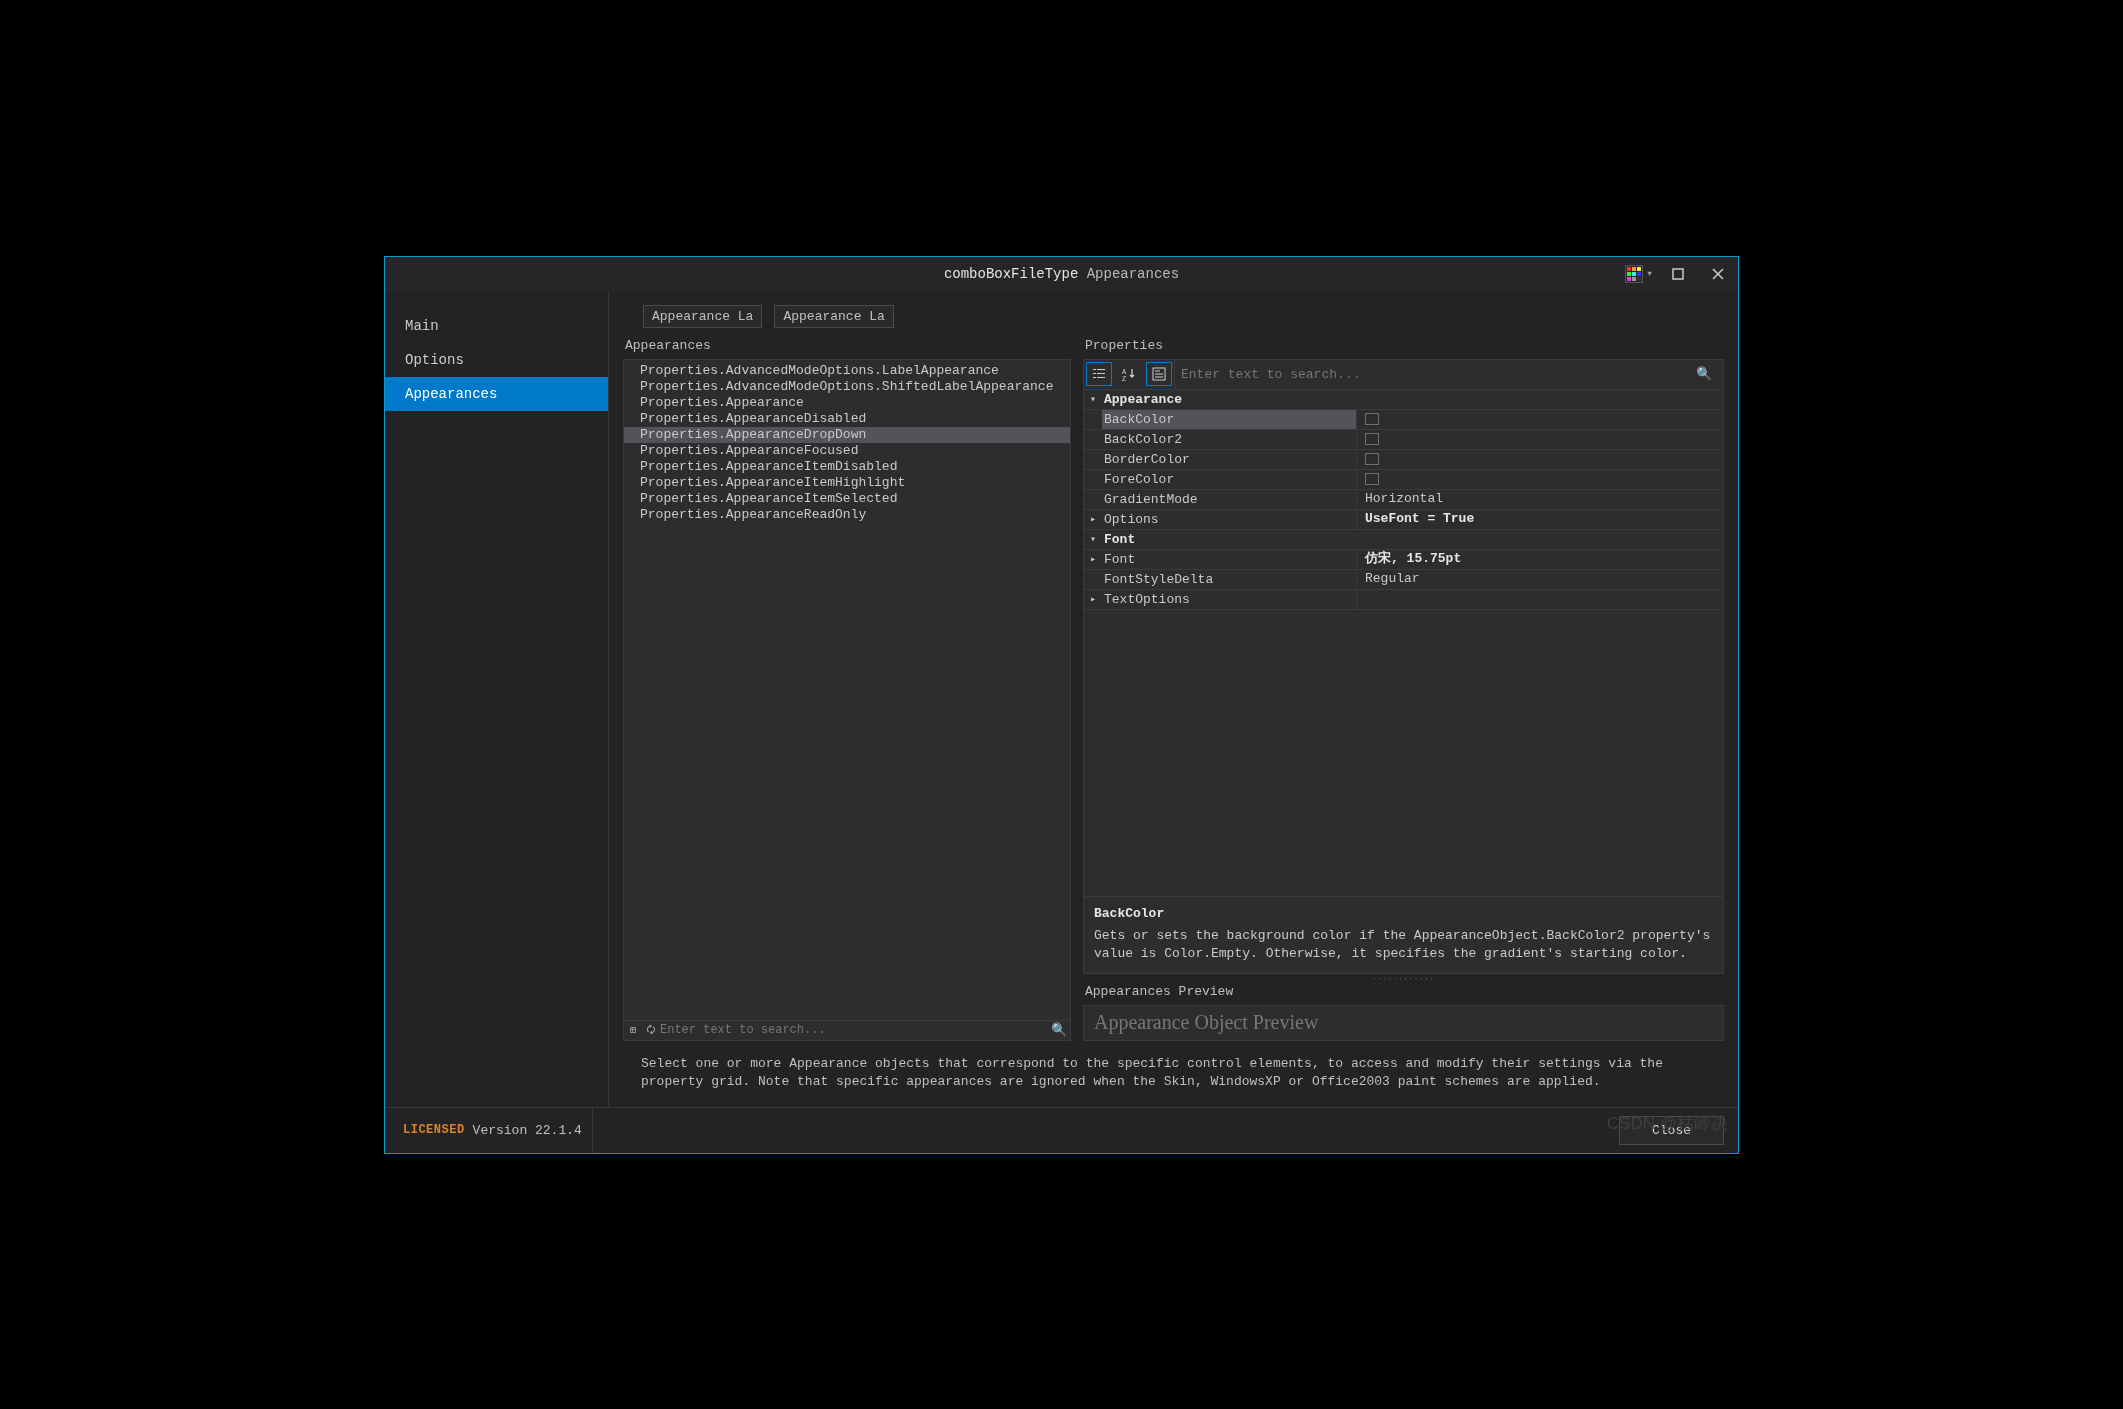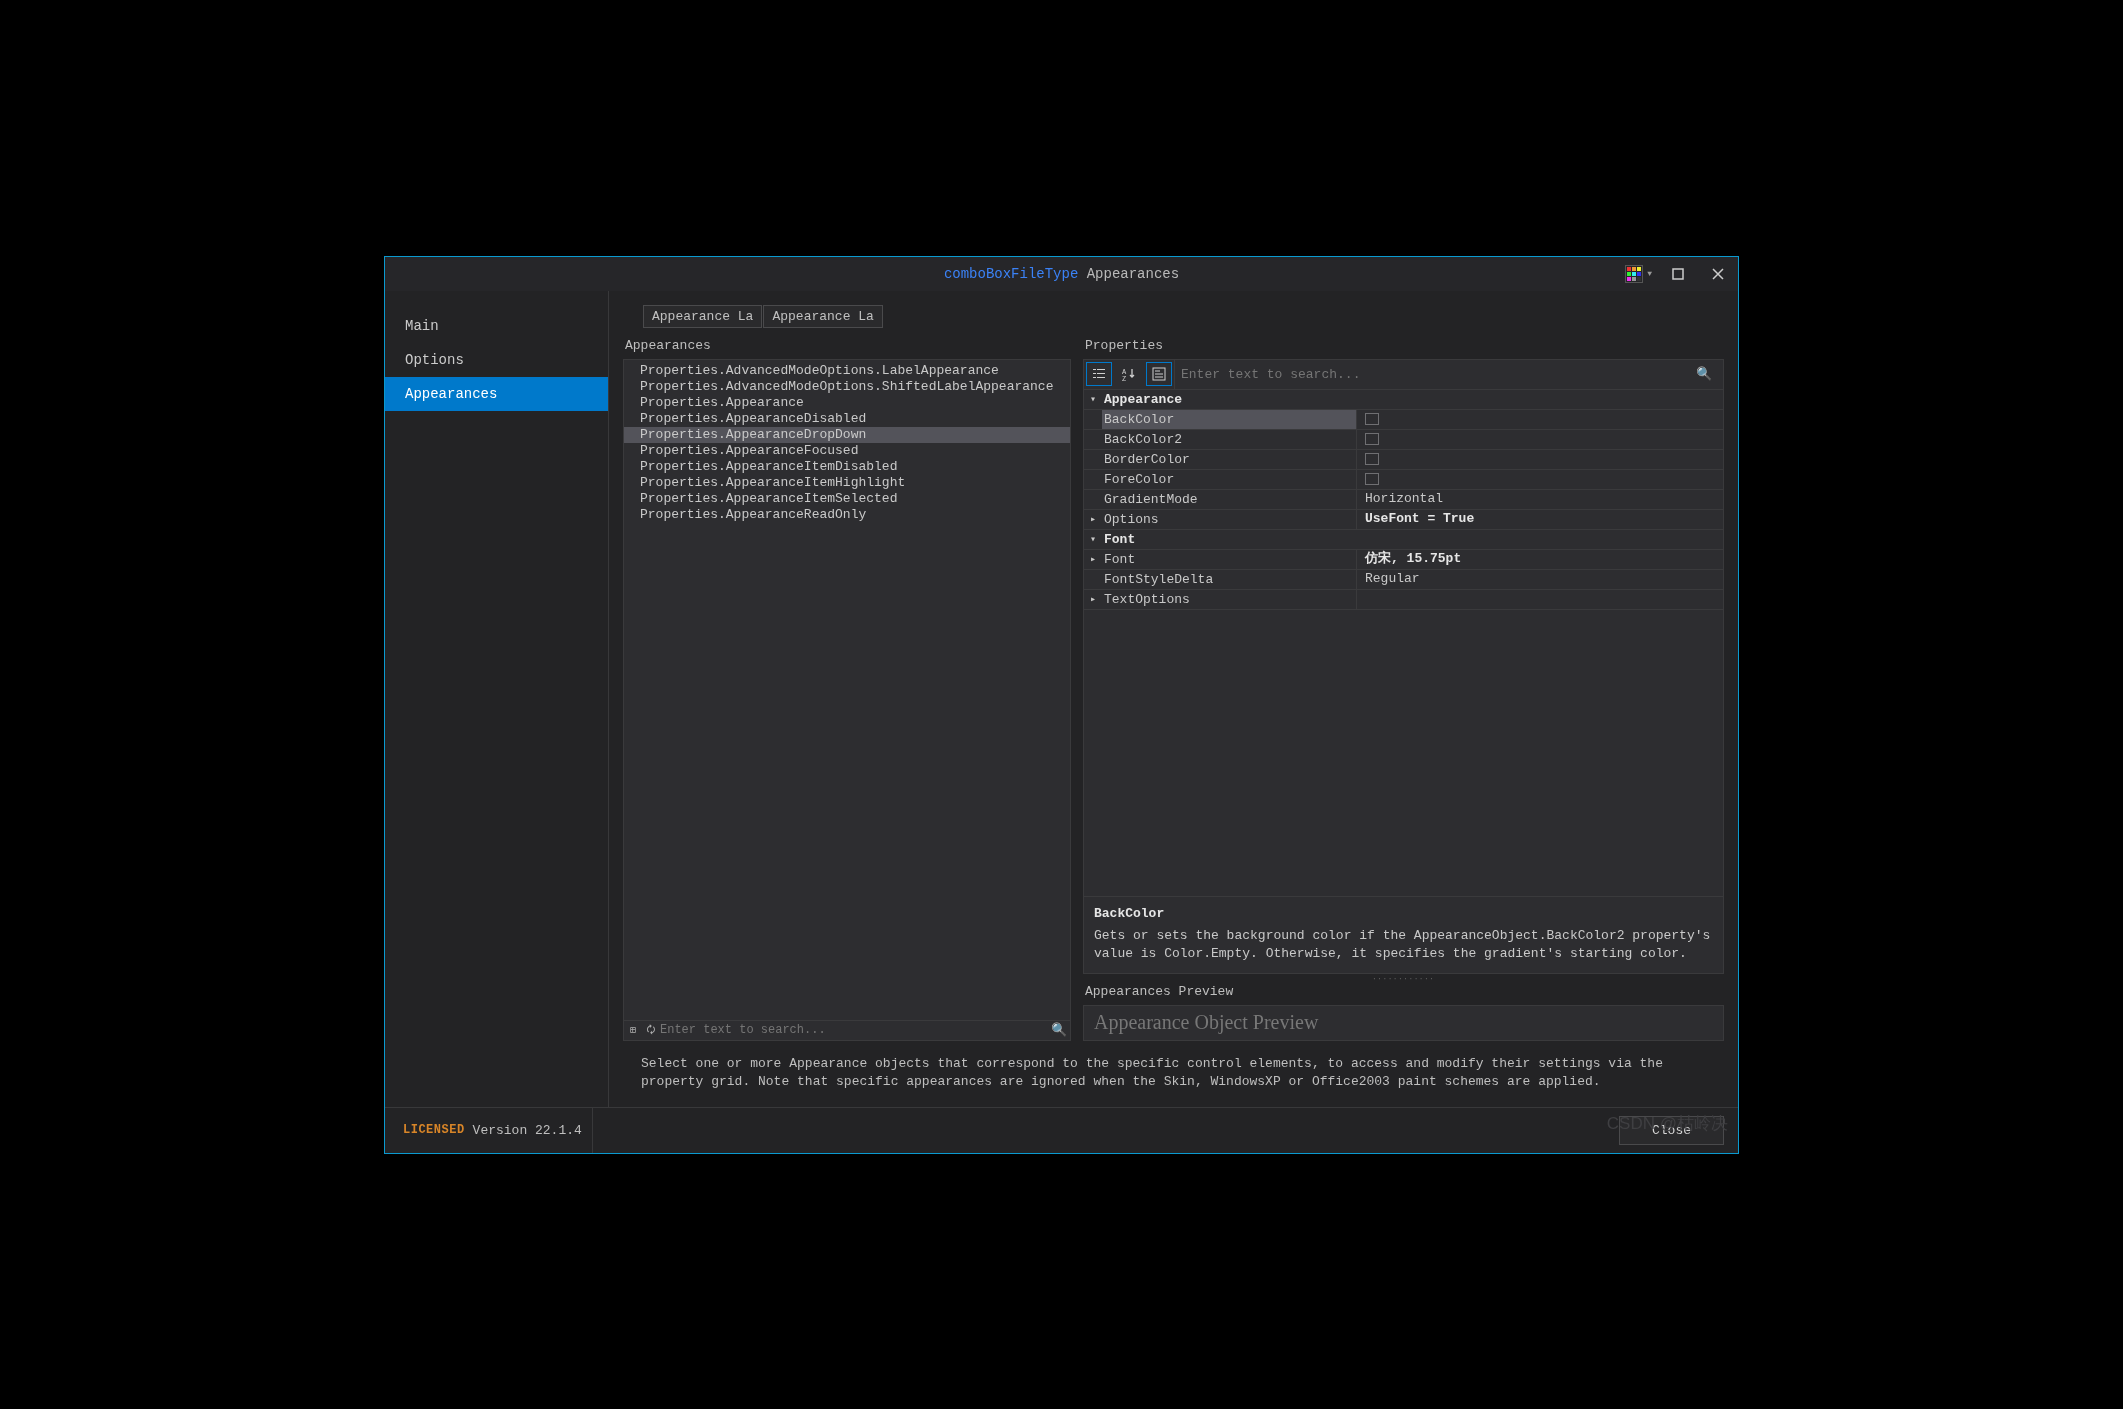--- a/index.html
+++ b/index.html
@@ -31,21 +31,21 @@
     flex: 0 0 auto;
   }
   .titlebar .tcenter {
     position: absolute;
     left: 50%;
     transform: translateX(-50%);
     font-size: 14px;
     color: #b9b9b9;
     white-space: nowrap;
   }
-  .titlebar .tcenter .dim { color: #3b82f6; text-align: center; }
+  .titlebar .tcenter .dim { color: #e5e5e5; text-align: center; }
   .titlebar .controls {
     margin-left: auto;
     display: flex;
     align-items: center;
     gap: 0;
   }
   .titlebar .ctl {
     width: 40px;
     height: 28px;
     display: flex;
@@ -116,21 +116,21 @@
 
   .content {
     flex: 1 1 auto;
     display: flex;
     flex-direction: column;
     padding: 14px 14px 6px 14px;
     overflow: hidden;
   }
   .tabs-row {
     display: flex;
-    gap: 1px;
+    gap: 12px;
     padding-left: 20px;
     margin-bottom: 10px;
   }
   .tab {
     border: 1px solid #4a4a4c;
     padding: 3px 8px;
     font-size: 13px;
     color: #c0c0c0;
     background: #2a2a2c;
     cursor: pointer;

